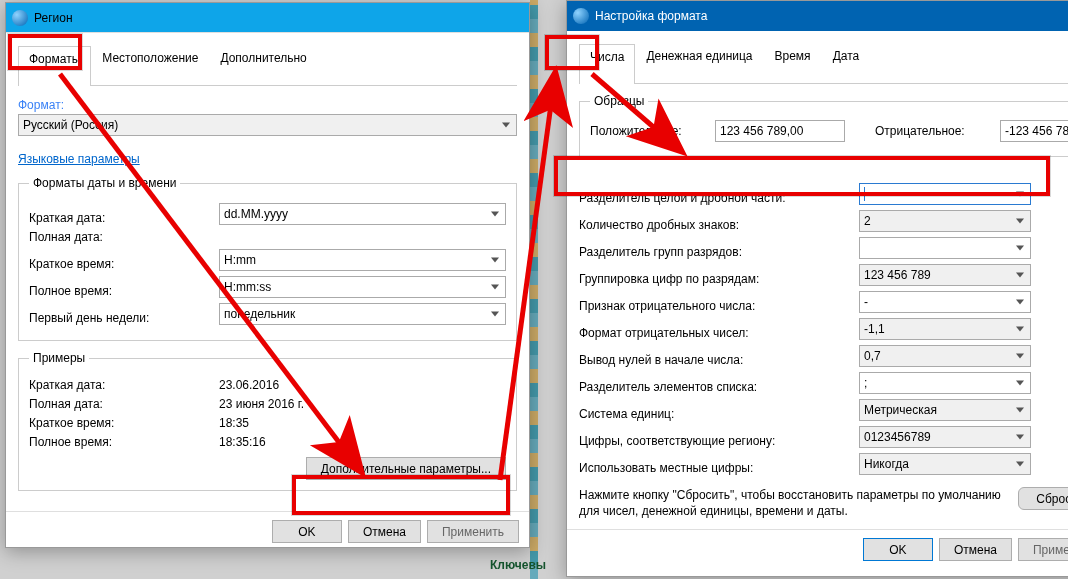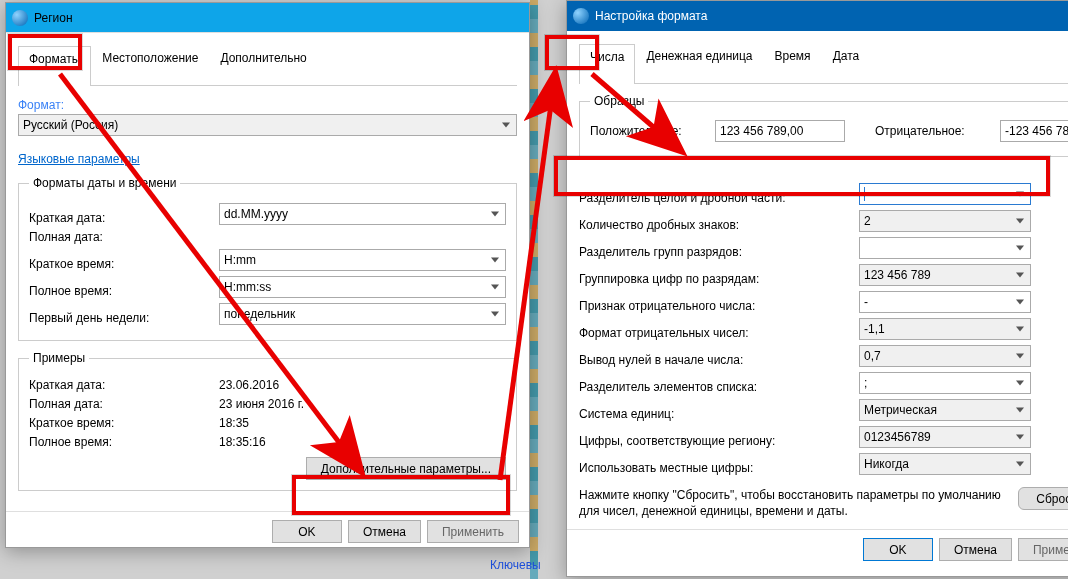--- a/index.html
+++ b/index.html
@@ -145,21 +145,21 @@
       </div>
     <div class="btn">
         <span>Отмена</span>
       </div>
     <div class="btn disabled">
         <span>Применить</span>
       </div>
   </div>
 </div>
 
-<div style="position:absolute; left:490px; top:558px; color:#1d4ed8;" class="truncated">Ключевы</div>
+<div style="position:absolute; left:490px; top:558px; color:#14532d;font-weight:bold;" class="truncated">Ключевы</div>
 
 <div class="window" style="left:566px; top:0px; width:555px; height:577px;">
   <div class="titlebar dark">
     <div class="title-icon"></div>
     <div>Настройка формата</div>
     <div class="spacer"></div>
     <div class="win-btn">
       <svg width="10" height="10" viewBox="0 0 10 10">
         <path d="M1 1 L9 9 M9 1 L1 9" stroke="#fff" stroke-width="1.4"></path>
         </svg>

